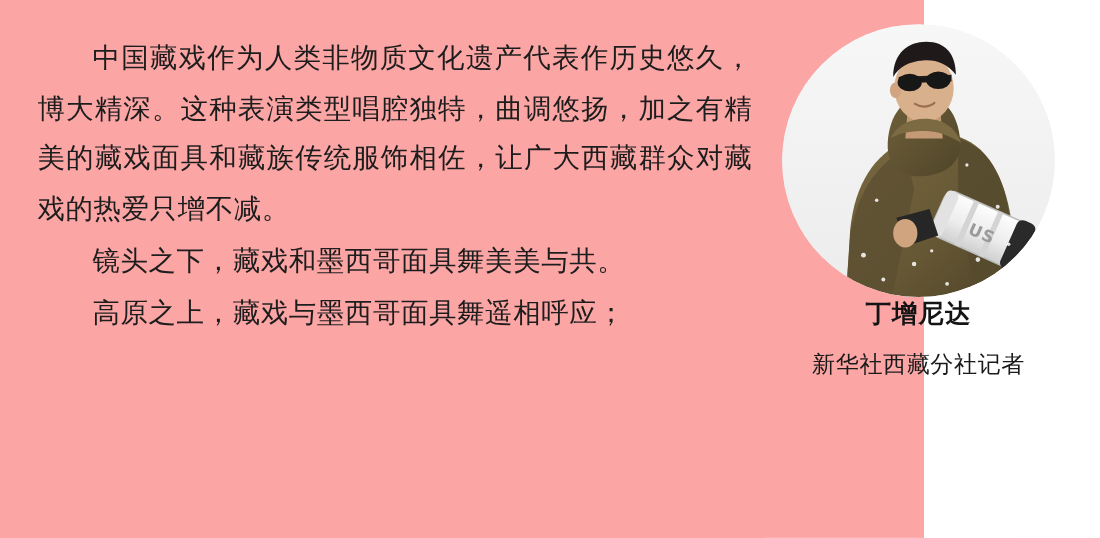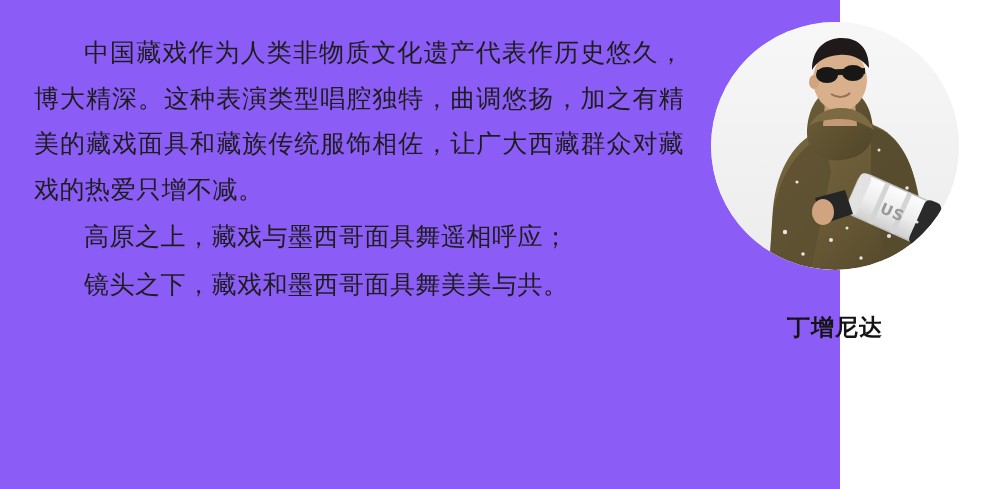--- a/index.html
+++ b/index.html
@@ -11,21 +11,21 @@
     width: 1000px;
     height: 489px;
     overflow: hidden;
     font-family: "DejaVu Sans", "Liberation Sans", sans-serif;
     color: #1a1a1a;
   }
   .page {
     position: relative;
     width: 840px;
     height: 489px;
-    background: #8b5cf6;
+    background: #fca5a5;
     box-sizing: border-box;
   }
   .article-body {
     position: absolute;
     left: 34px;
     top: 30px;
     width: 650px;
   }
   .para {
     font-size: 25px;
@@ -56,21 +56,20 @@
     width: 248px;
     height: 248px;
     border-radius: 50%;
     overflow: hidden;
     background: #f2f2f2;
   }
   .portrait-wrap svg {
     display: block;
   }
   .author-name {
-    margin-top: 42px;
     font-size: 23px;
     font-family: "DejaVu Serif", "Liberation Serif", serif;
     font-weight: 600;
     color: #141414;
     letter-spacing: 1px;
   }
   .author-title {
     margin-top: 16px;
     font-size: 21px;
     font-family: "DejaVu Serif", "Liberation Serif", serif;
@@ -79,22 +78,22 @@
     letter-spacing: 0.5px;
   }
 </style>
 </head>
 <body>
 
 <div class="page">
 
   <div class="article-body">
     <p class="para">中国藏戏作为人类非物质文化遗产代表作历史悠久，博大精深。这种表演类型唱腔独特，曲调悠扬，加之有精美的藏戏面具和藏族传统服饰相佐，让广大西藏群众对藏戏的热爱只增不减。</p>
+    <p class="para short">镜头之下，藏戏和墨西哥面具舞美美与共。</p>
     <p class="para short">高原之上，藏戏与墨西哥面具舞遥相呼应；</p>
-    <p class="para short">镜头之下，藏戏和墨西哥面具舞美美与共。</p>
   </div>
 
   <div class="author-block">
 
     <div class="portrait-wrap">
       <svg width="248" height="248" viewBox="0 0 248 248" xmlns="http://www.w3.org/2000/svg">
         <defs>
           <clipPath id="circleClip">
             <circle cx="124" cy="124" r="124"></circle>
           </clipPath>
@@ -170,15 +169,16 @@
             <circle cx="196" cy="166" r="1.8"></circle>
             <circle cx="66" cy="236" r="1.5"></circle>
             <circle cx="136" cy="206" r="1.5"></circle>
             <circle cx="206" cy="200" r="1.6"></circle>
           </g>
         </g>
       </svg>
     </div>
 
     <div class="author-name">丁增尼达</div>
+    <div class="author-title">新华社西藏分社记者</div>
   </div>
 
 </div>
 
 </body></html>

